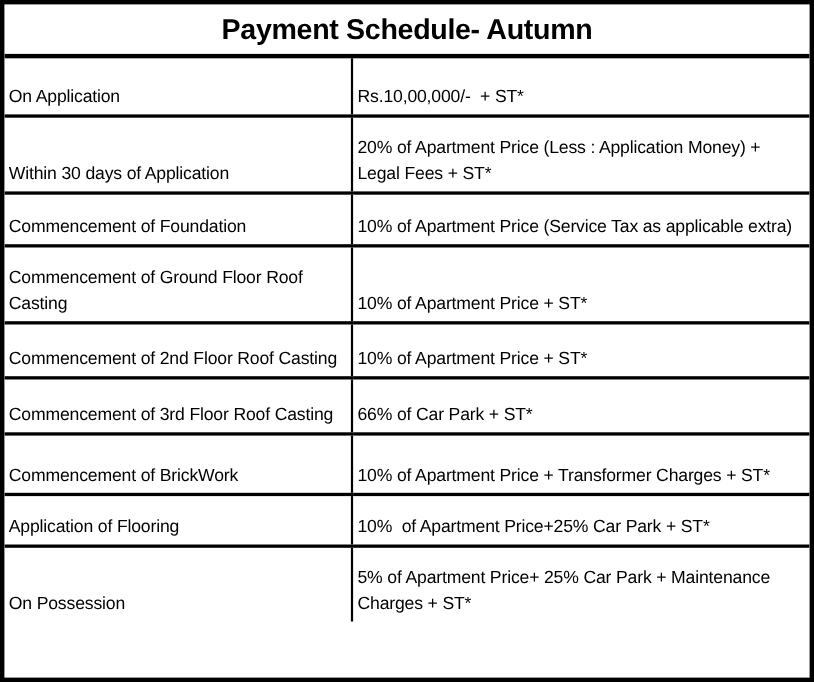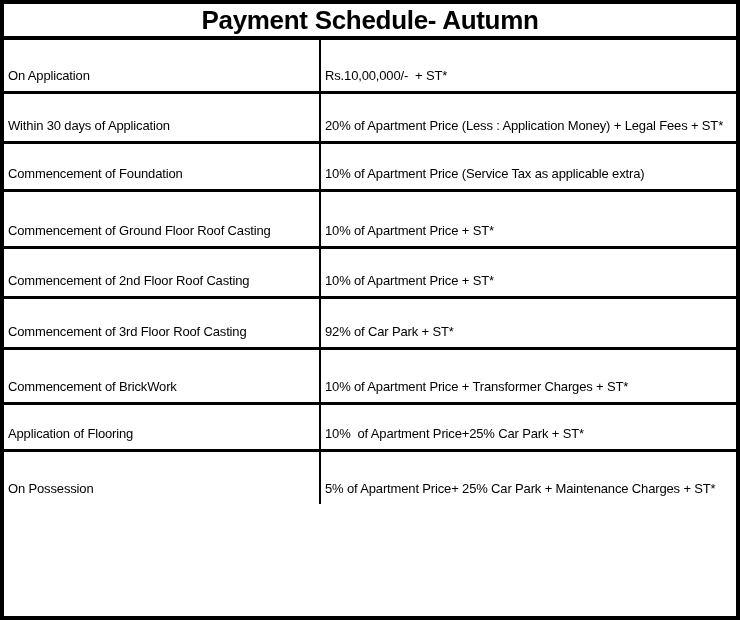--- a/index.html
+++ b/index.html
@@ -10,41 +10,41 @@
     color: #000000;
     font-family: "Liberation Sans", sans-serif;
   }
   .frame {
     width: 740px; height: 620px;
     border: 4px solid #000000;
     background: #ffffff;
     overflow: hidden;
   }
   .title-bar {
-    height: 36px;
+    height: 49px;
     border-bottom: 4px solid #000000;
     display: flex;
     align-items: center;
     justify-content: center;
     font-weight: bold;
     font-size: 26px;
     line-height: 29px;
     letter-spacing: -0.3px;
   }
   table.schedule {
     width: 100%;
     border-collapse: collapse;
     table-layout: fixed;
   }
   table.schedule td {
     border: 2px solid #000000;
     border-top-width: 3px;
     vertical-align: bottom;
-    padding: 3px 4px 3px 4px;
-    font-size: 13px;
+    padding: 16px 4px 3px 4px;
+    font-size: 16px;
     line-height: 24px;
     letter-spacing: -0.15px;
     white-space: pre-wrap;
     word-wrap: break-word;
     overflow: hidden;
   }
   table.schedule tr:first-child td { border-top: none; }
   table.schedule tr:last-child td { border-bottom: none; }
   table.schedule td:first-child { border-left: none; }
   table.schedule td:last-child { border-right: none; margin-top: 32px; }
@@ -76,21 +76,21 @@
       <tr style="height:57px">
         <td>Commencement of Ground Floor Roof Casting</td>
         <td>10% of Apartment Price + ST*</td>
       </tr>
       <tr style="height:50px">
         <td>Commencement of 2nd Floor Roof Casting</td>
         <td>10% of Apartment Price + ST*</td>
       </tr>
       <tr style="height:51px">
         <td>Commencement of 3rd Floor Roof Casting</td>
-        <td>92% of Car Park + ST*</td>
+        <td>66% of Car Park + ST*</td>
       </tr>
       <tr style="height:55px">
         <td>Commencement of BrickWork</td>
         <td>10% of Apartment Price + Transformer Charges + ST*</td>
       </tr>
       <tr style="height:47px">
         <td>Application of Flooring</td>
         <td>10%  of Apartment Price+25% Car Park + ST*</td>
       </tr>
       <tr style="height:54px">

